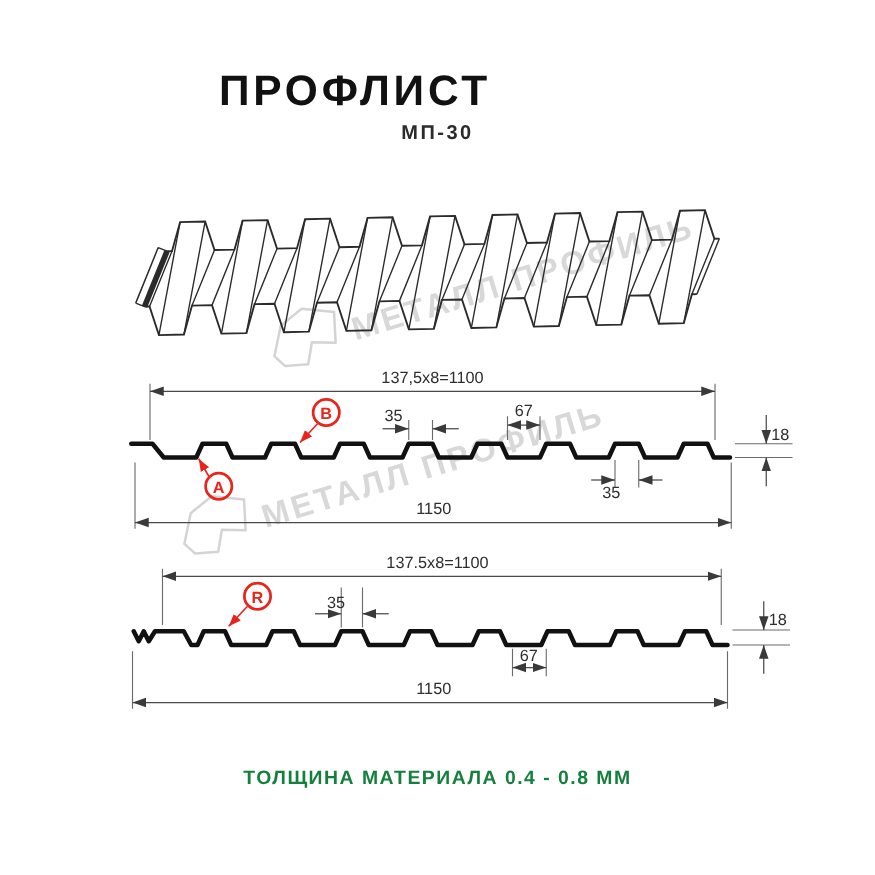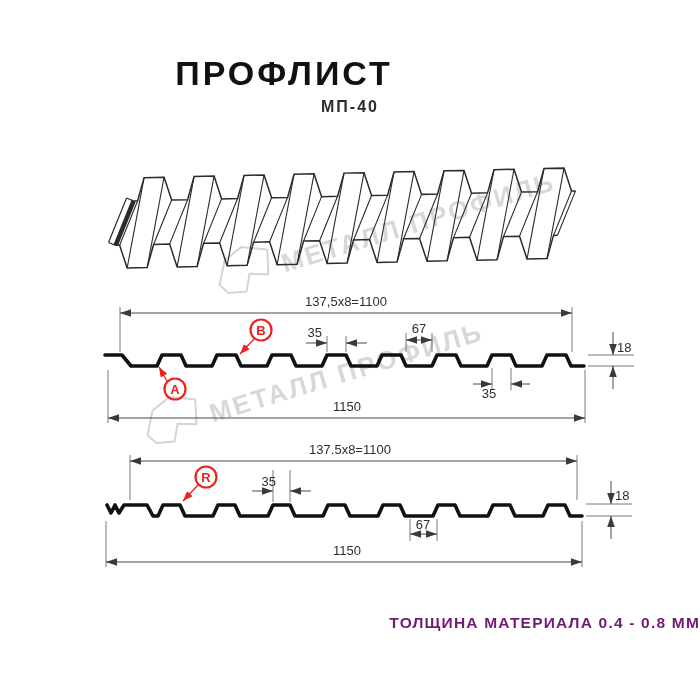--- a/index.html
+++ b/index.html
@@ -9,40 +9,40 @@
   }
   .title{
     position:absolute;top:54px;left:0;width:568px;text-align:center;
     font-size:34px;font-weight:800;letter-spacing:3px;color:#111111;
   }
   .subtitle{
     position:absolute;top:98px;left:0;width:700px;text-align:center;
     font-size:16px;font-weight:600;letter-spacing:2px;color:#2b2b2b;
   }
   .footer-note{
-    position:absolute;top:614px;left:0;width:700px;text-align:right;
-    font-size:15.5px;font-weight:600;letter-spacing:1.2px;color:#701a75;
+    position:absolute;top:614px;left:0;width:700px;text-align:center;
+    font-size:15.5px;font-weight:600;letter-spacing:1.2px;color:#15803d;
   }
   svg{position:absolute;top:0;left:0;}
   .thick-profile{stroke:#111111;stroke-width:3.6;fill:none;stroke-linejoin:round;stroke-linecap:round;}
   .dim{stroke:#4a4a4a;stroke-width:1;fill:none;}
   .ext{stroke:#6a6a6a;stroke-width:0.9;fill:none;}
   .dim-text{font-size:13px;fill:#2e2e2e;}
   .sheet{stroke:#2b2b2b;fill:none;}
   .wm-text{font-size:26px;font-weight:700;letter-spacing:2.5px;fill:#d8d8d8;}
   .wm-logo{stroke:#d4d4d4;stroke-width:2;fill:none;stroke-linejoin:round;}
   .red-circle{stroke:#e8241c;stroke-width:2.2;fill:none;}
   .red-letter{font-size:13px;font-weight:700;fill:#e8241c;text-anchor:middle;}
   .red-leader{stroke:#e8241c;stroke-width:1.3;fill:none;}
 </style>
 </head>
 <body>
 
 <div class="title">ПРОФЛИСТ</div>
-<div class="subtitle">МП-40</div>
+<div class="subtitle">МП-30</div>
 
 <svg width="700" height="700" viewBox="0 0 700 700">
   <defs>
     <marker id="arrD" orient="auto-start-reverse" markerUnits="userSpaceOnUse" markerWidth="12" markerHeight="10" refX="11" refY="5">
       <path d="M0,1.2 L11,5 L0,8.8 Z" fill="#3a3a3a"></path>
     </marker>
     <marker id="arrR" orient="auto-start-reverse" markerUnits="userSpaceOnUse" markerWidth="12" markerHeight="10" refX="10" refY="5">
       <path d="M0,1.2 L10,5 L0,8.8 Z" fill="#e8241c"></path>
     </marker>
   </defs>

